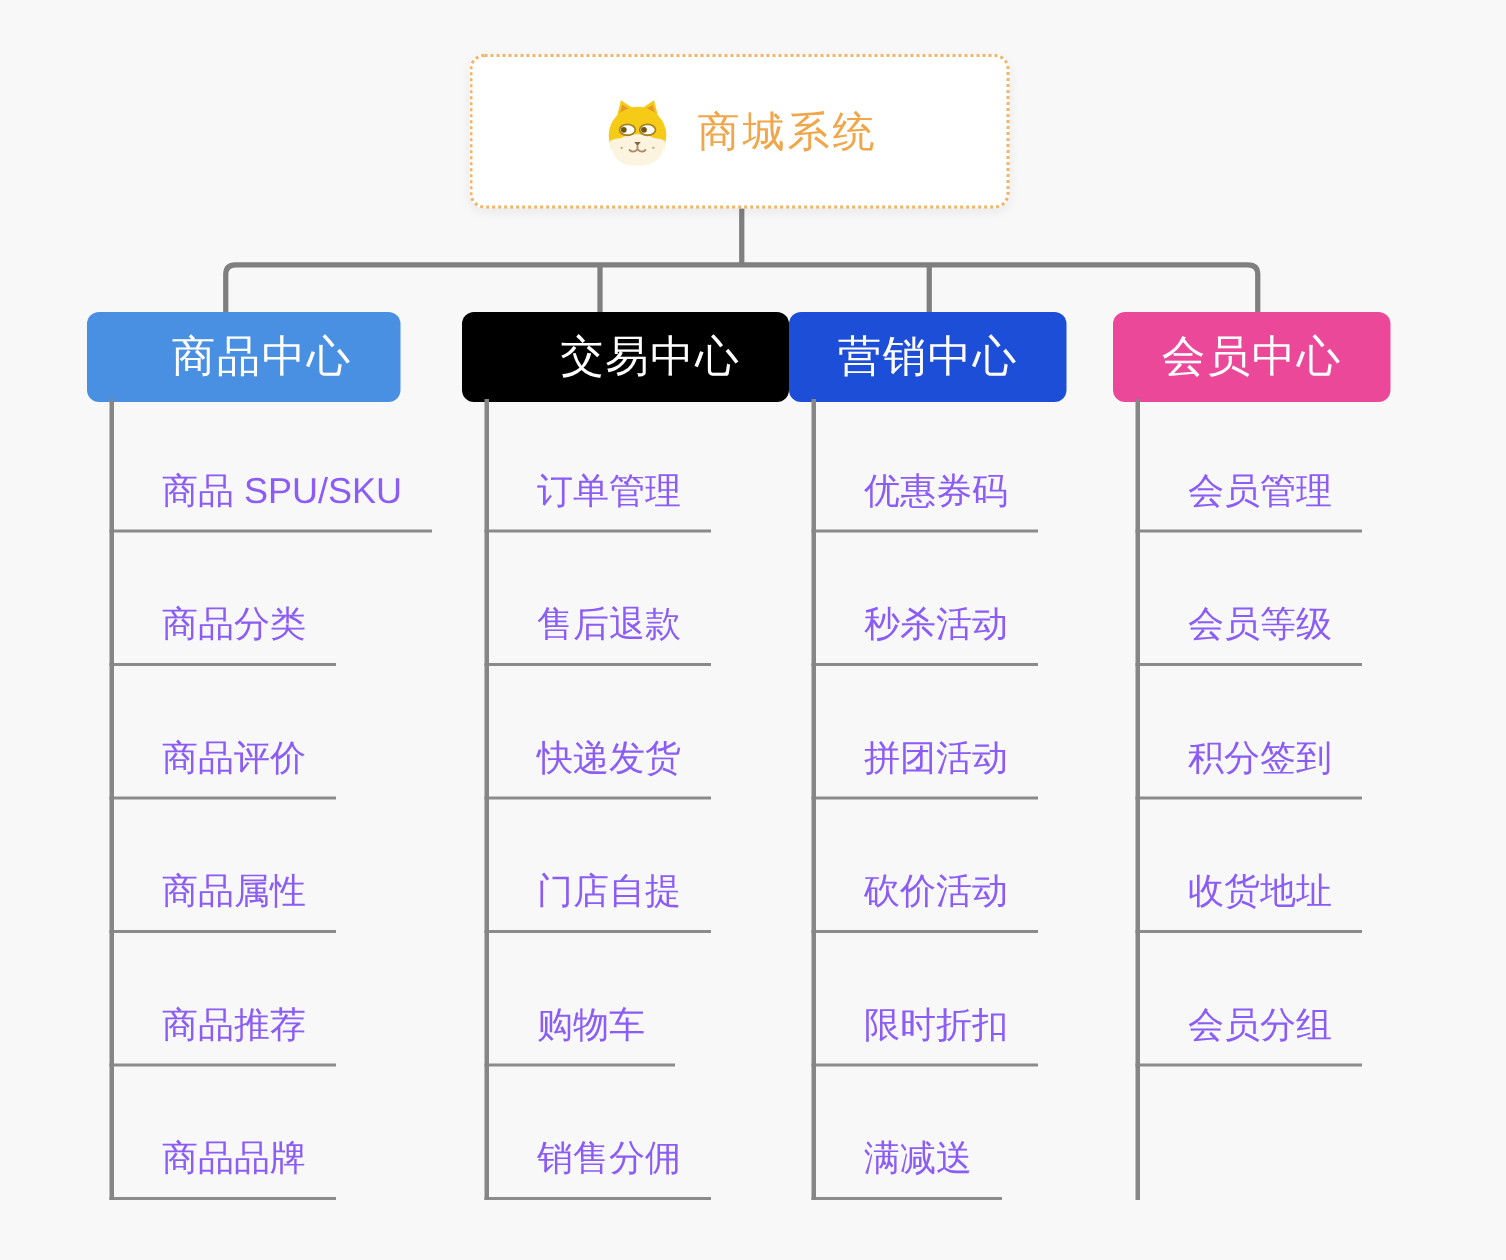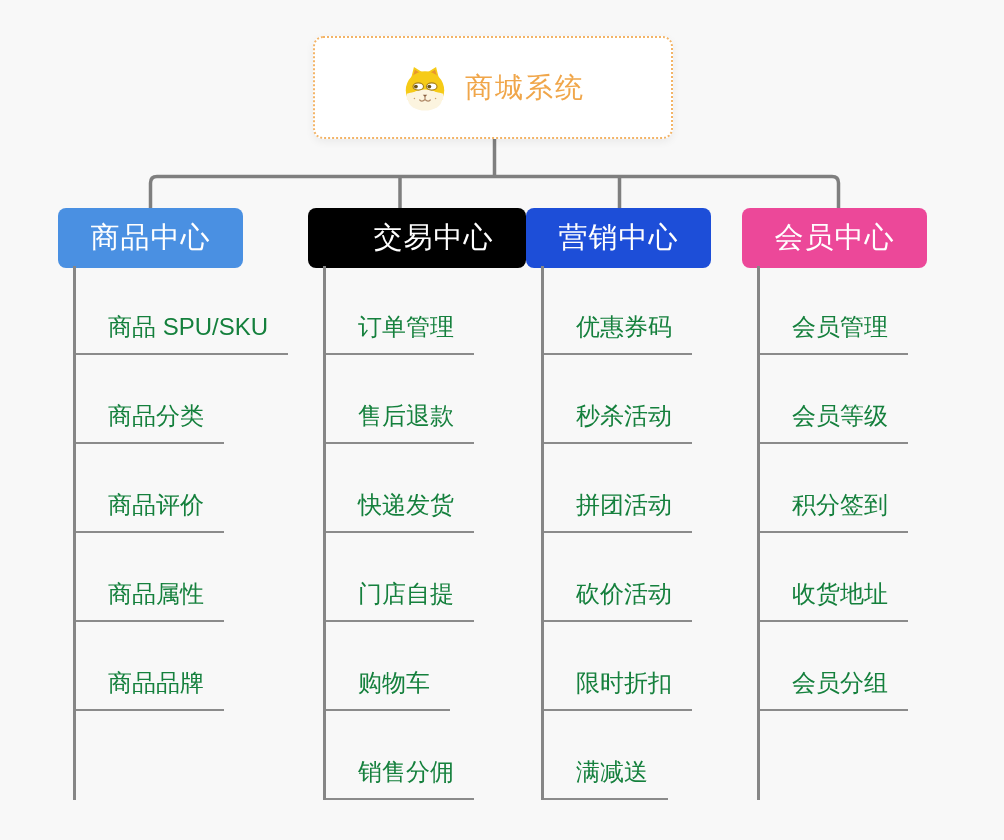--- a/index.html
+++ b/index.html
@@ -28,21 +28,21 @@
     display:flex;align-items:center;justify-content:center;
     letter-spacing:1px;white-space:nowrap;cursor:pointer;
   }
   .items{position:absolute;left:0;top:58px;}
   .vline{
     position:absolute;left:0;top:0;width:2.5px;height:534px;background:#868686;
   }
   .item{height:89px;display:flex;align-items:flex-end;}
   .item-label{
     display:inline-block;border-bottom:2.5px solid #8b8b8b;
-    padding:0 20px 10px 35px;font-size:24px;color:#15803d;
+    padding:0 20px 10px 35px;font-size:24px;color:#8b5cf6;
     white-space:nowrap;cursor:pointer;
   }
 </style>
 </head>
 <body>
 
 <div class="canvas">
 
   <svg class="connectors" width="1004" height="840" viewBox="0 0 1004 840" fill="none">
     <path d="M494.5,139 L494.5,176" stroke="#7f7f7f" stroke-width="3.5"></path>
@@ -66,34 +66,37 @@
       <circle cx="59" cy="47" r="4" fill="#6e5514"></circle>
       <path d="M45.5,64 h9 l-4.5,5.5 Z" fill="#8a6143"></path>
       <path d="M50,69 L50,74 M50,74 Q44,80 39,75 M50,74 Q56,80 61,75" stroke="#b08968" stroke-width="2.5" stroke-linecap="round" fill="none"></path>
       <circle cx="28" cy="72" r="1.6" fill="#c9a36a"></circle>
       <circle cx="72" cy="72" r="1.6" fill="#c9a36a"></circle>
     </svg>
     <span class="root-title" style="color: rgb(240, 166, 74);">商城系统</span>
   </div>
 
   <div class="branch" style="left:73px;">
-    <div class="branch-header" style="background: rgb(74, 144, 226);">商品中心</div>
+    <div class="branch-header" style="background: rgb(74, 144, 226); padding-left: 24px;">商品中心</div>
     <div class="items">
       <div class="vline"></div>
       <div class="item">
           <span class="item-label">商品 SPU/SKU</span>
         </div>
       <div class="item">
           <span class="item-label">商品分类</span>
         </div>
       <div class="item">
           <span class="item-label">商品评价</span>
         </div>
       <div class="item">
           <span class="item-label">商品属性</span>
+        </div>
+      <div class="item">
+          <span class="item-label">商品推荐</span>
         </div>
       <div class="item">
           <span class="item-label">商品品牌</span>
         </div>
     </div>
   </div>
 
   <div class="branch" style="left:323px;">
     <div class="branch-header" style="background: #000000; padding-left: 33px;">交易中心</div>
     <div class="items">

